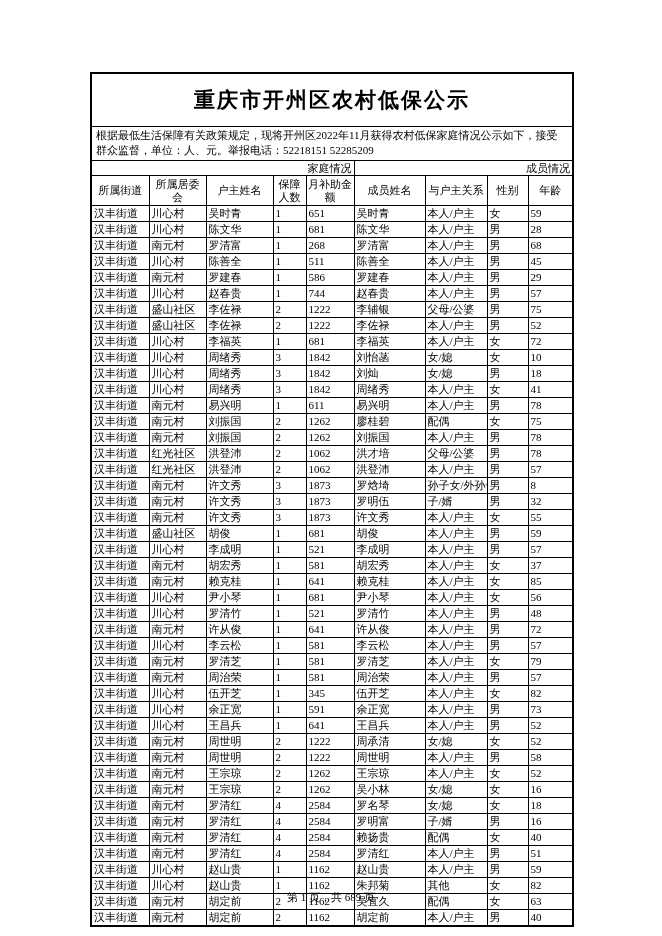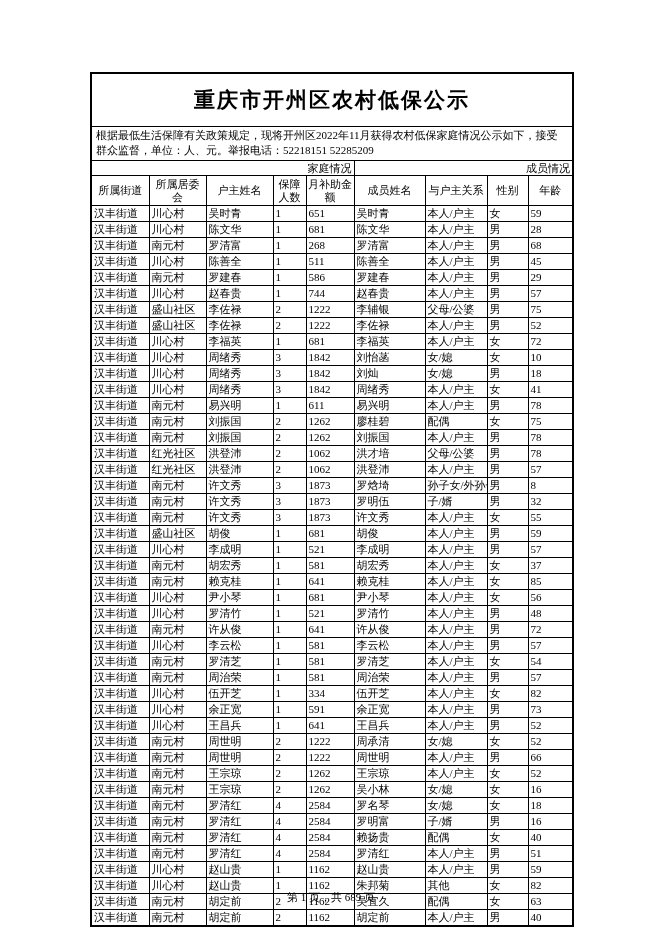--- a/index.html
+++ b/index.html
@@ -394,39 +394,39 @@
         </tr>
         <tr>
           <td>汉丰街道</td>
           <td>南元村</td>
           <td>罗清芝</td>
           <td>1</td>
           <td>581</td>
           <td>罗清芝</td>
           <td>本人/户主</td>
           <td>女</td>
-          <td>54</td>
+          <td>79</td>
         </tr>
         <tr>
           <td>汉丰街道</td>
           <td>南元村</td>
           <td>周治荣</td>
           <td>1</td>
           <td>581</td>
           <td>周治荣</td>
           <td>本人/户主</td>
           <td>男</td>
           <td>57</td>
         </tr>
         <tr>
           <td>汉丰街道</td>
           <td>川心村</td>
           <td>伍开芝</td>
           <td>1</td>
-          <td>334</td>
+          <td>345</td>
           <td>伍开芝</td>
           <td>本人/户主</td>
           <td>女</td>
           <td>82</td>
         </tr>
         <tr>
           <td>汉丰街道</td>
           <td>川心村</td>
           <td>余正宽</td>
           <td>1</td>
@@ -460,21 +460,21 @@
         </tr>
         <tr>
           <td>汉丰街道</td>
           <td>南元村</td>
           <td>周世明</td>
           <td>2</td>
           <td>1222</td>
           <td>周世明</td>
           <td>本人/户主</td>
           <td>男</td>
-          <td>66</td>
+          <td>58</td>
         </tr>
         <tr>
           <td>汉丰街道</td>
           <td>南元村</td>
           <td>王宗琼</td>
           <td>2</td>
           <td>1262</td>
           <td>王宗琼</td>
           <td>本人/户主</td>
           <td>女</td>

